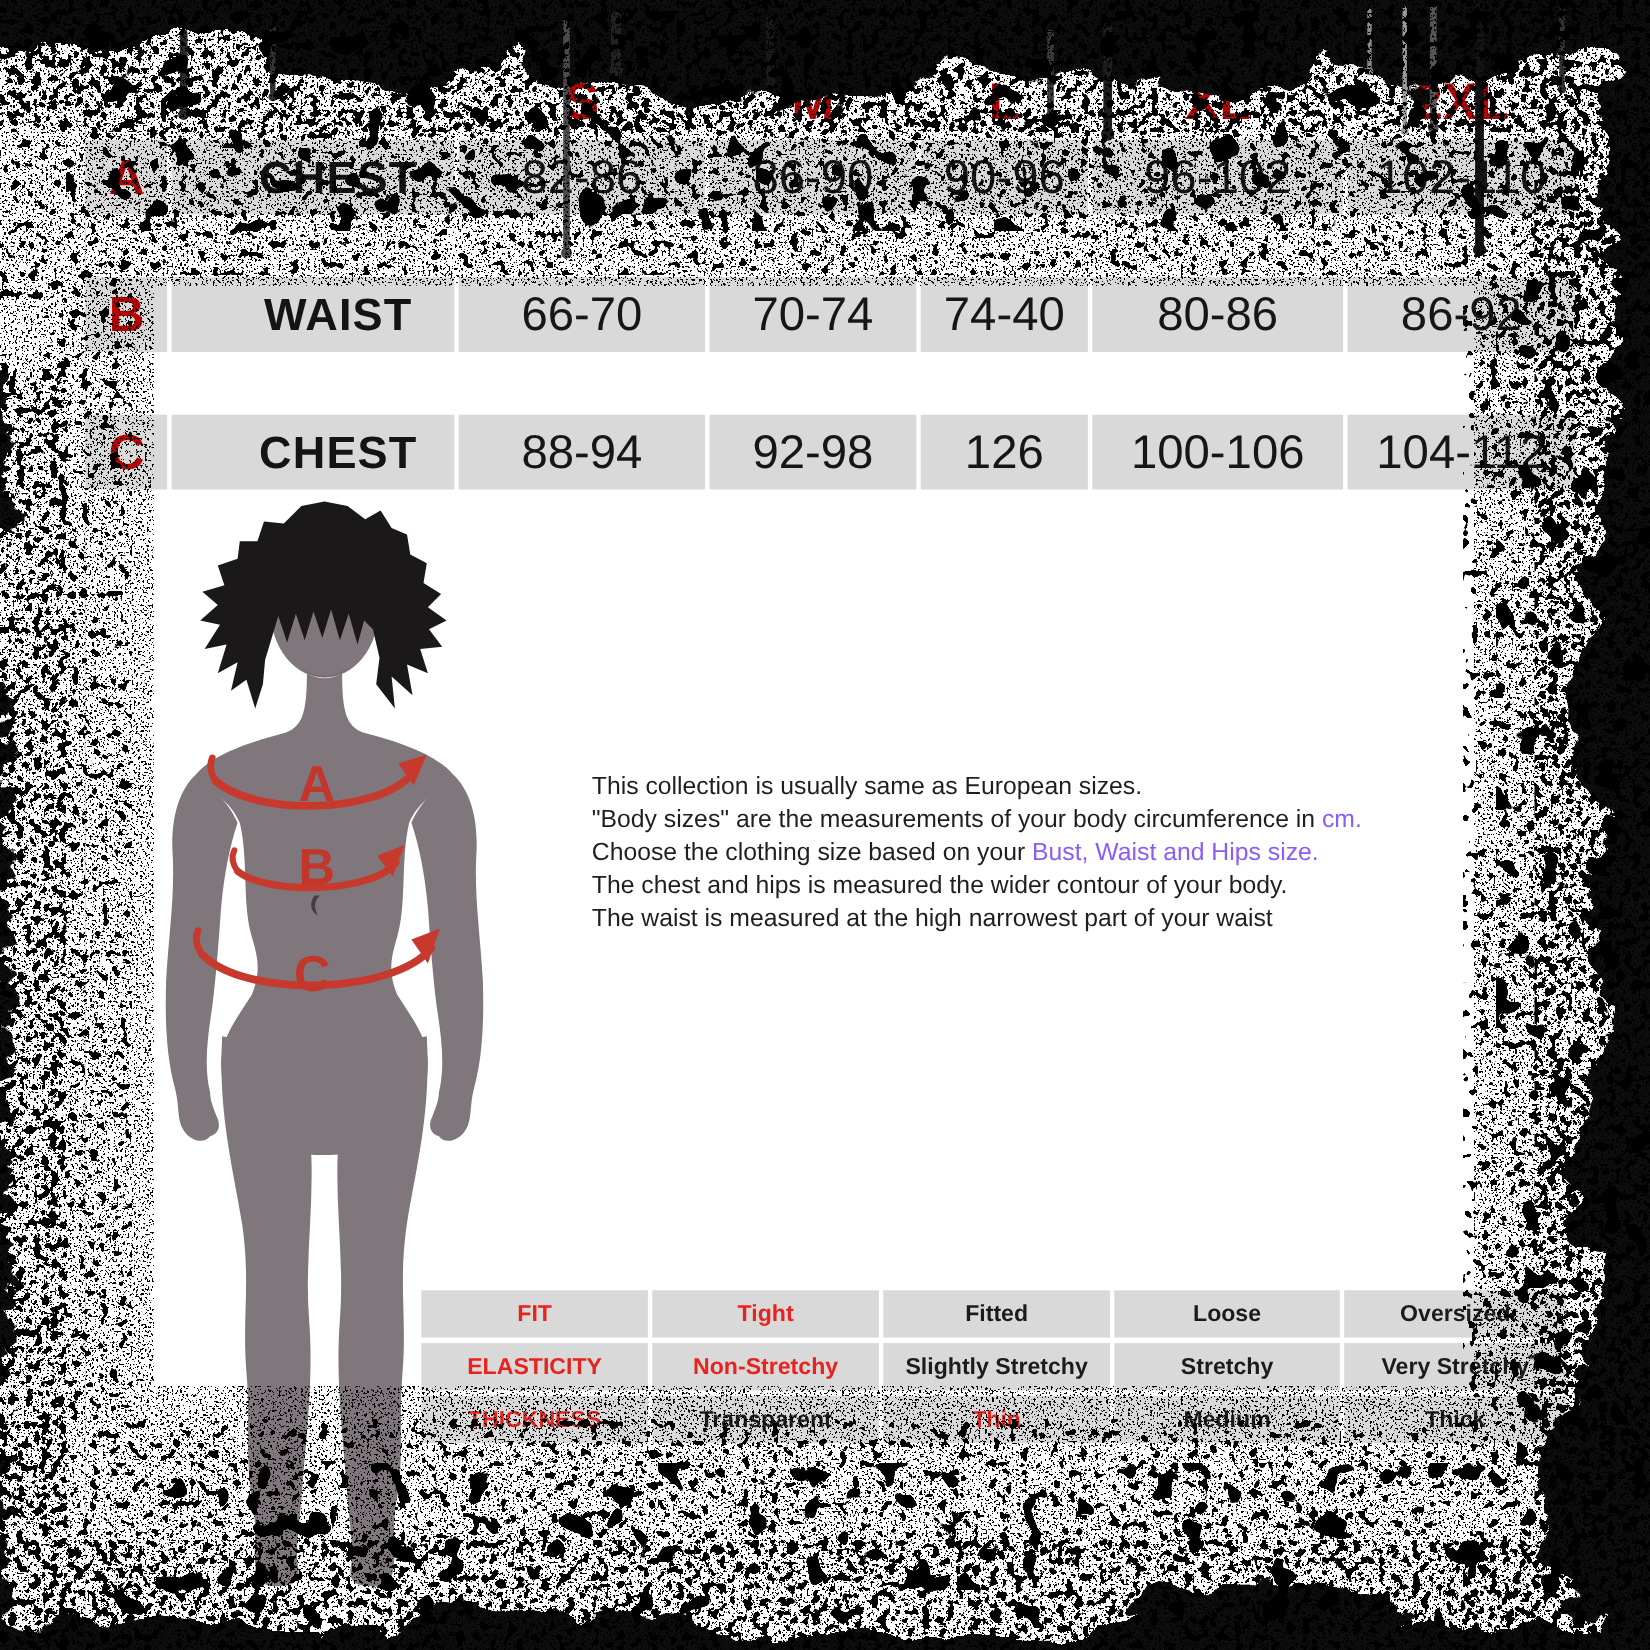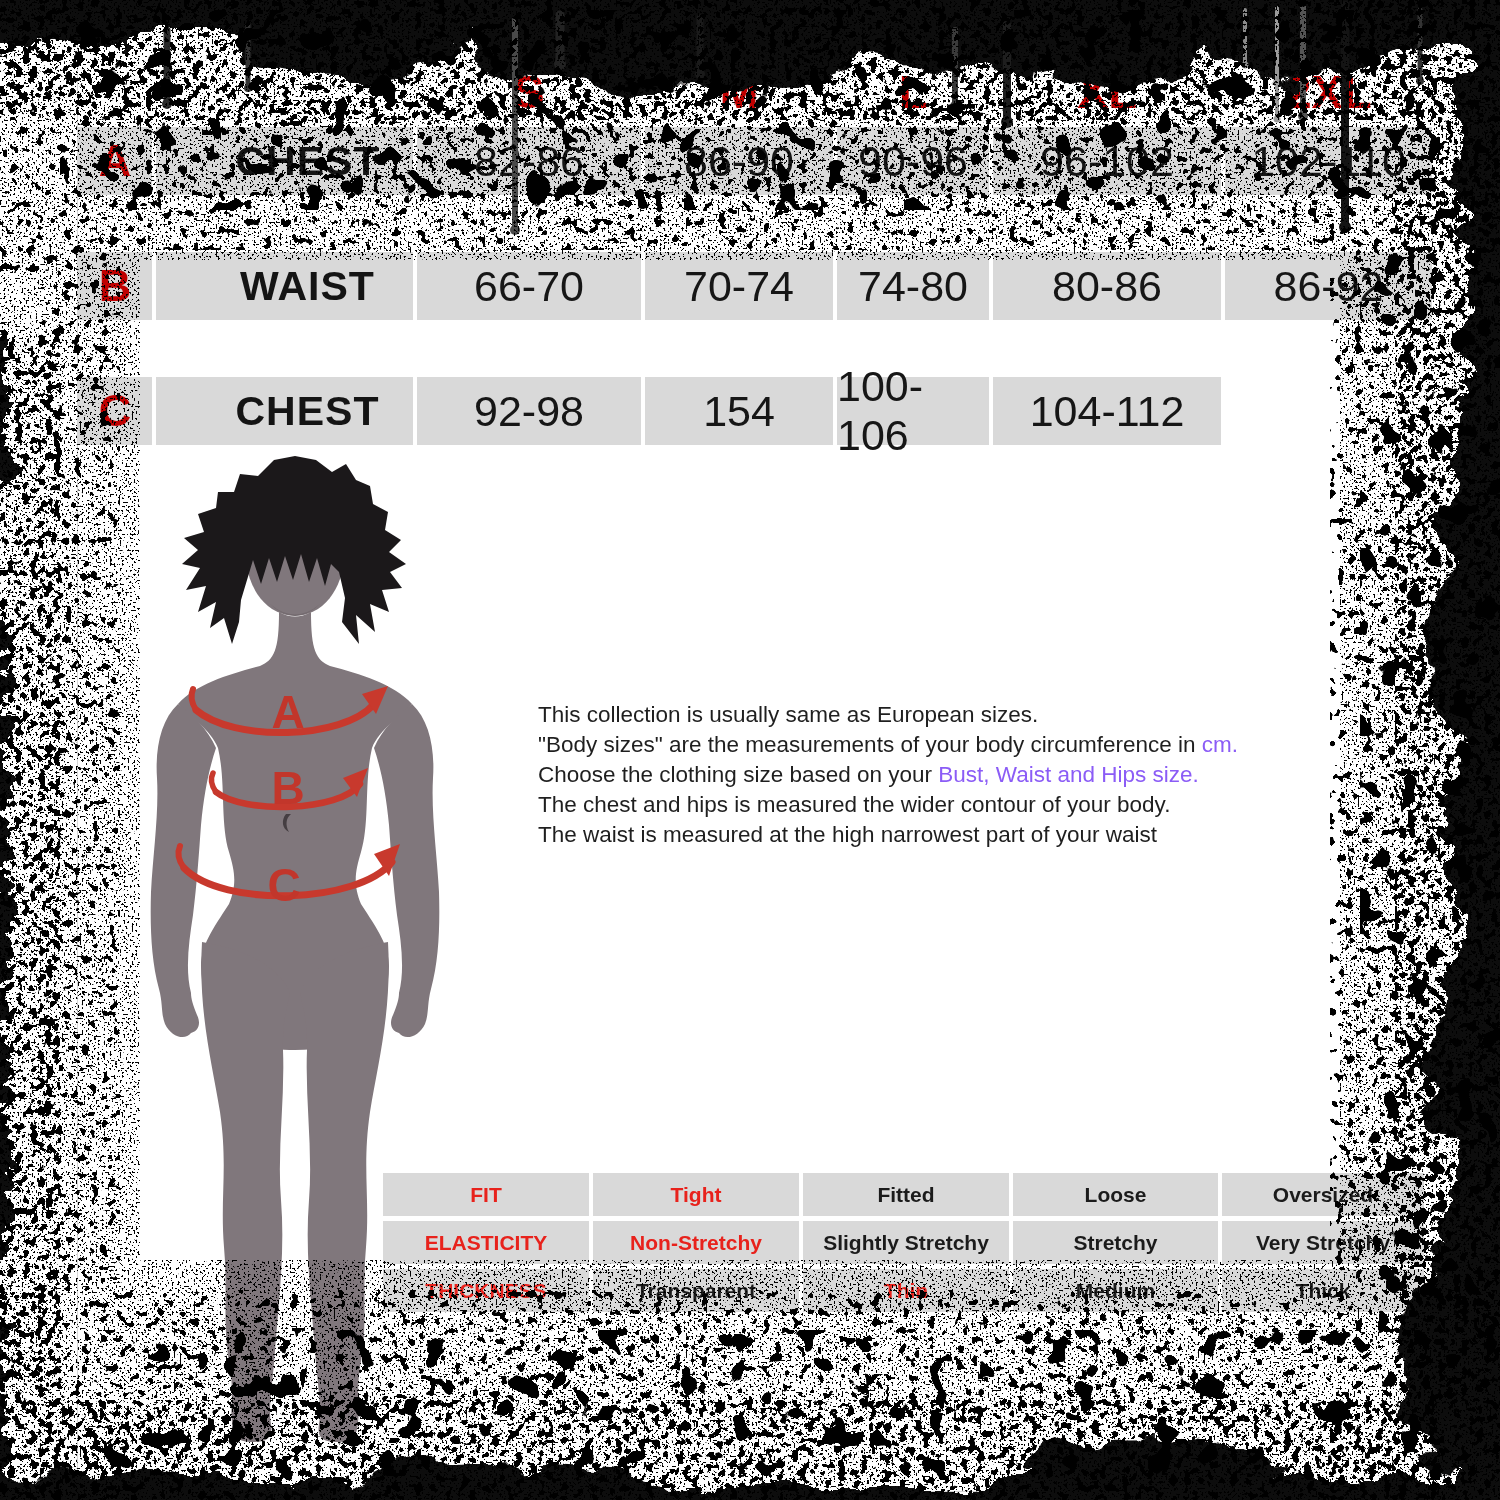--- a/index.html
+++ b/index.html
@@ -64,28 +64,29 @@
     <div class="cell value">82-86</div>
     <div class="cell value">86-90</div>
     <div class="cell value">90-96</div>
     <div class="cell value">96-102</div>
     <div class="cell value">102-110</div>
 
     <div class="cell letter">B</div>
     <div class="cell label">WAIST</div>
     <div class="cell value">66-70</div>
     <div class="cell value">70-74</div>
-    <div class="cell value">74-80</div>
+    <div class="cell value">74-40</div>
     <div class="cell value">80-86</div>
     <div class="cell value">86-92</div>
 
     <div class="cell letter">C</div>
     <div class="cell label">CHEST</div>
+    <div class="cell value">88-94</div>
     <div class="cell value">92-98</div>
-    <div class="cell value">154</div>
+    <div class="cell value">126</div>
     <div class="cell value">100-106</div>
     <div class="cell value">104-112</div>
   </div>
 
   <svg class="figure" width="350" height="995" viewBox="0 0 350 995">
     <g>
       <ellipse cx="167" cy="103" rx="49" ry="61" fill="#80777c"></ellipse>
       <path fill="#6b6267" opacity="0.65" d="M142,152 Q167,173 192,152 Q181,163 167,164 Q153,163 142,152 Z"></path>
       <path fill="#80777c" d="M151,160 C151,198 146,208 132,214 C102,222 68,232 50,252 C62,266 82,276 90,296
                C98,330 92,370 101,400 C107,420 109,432 101,452 C84,478 73,494 73,514

